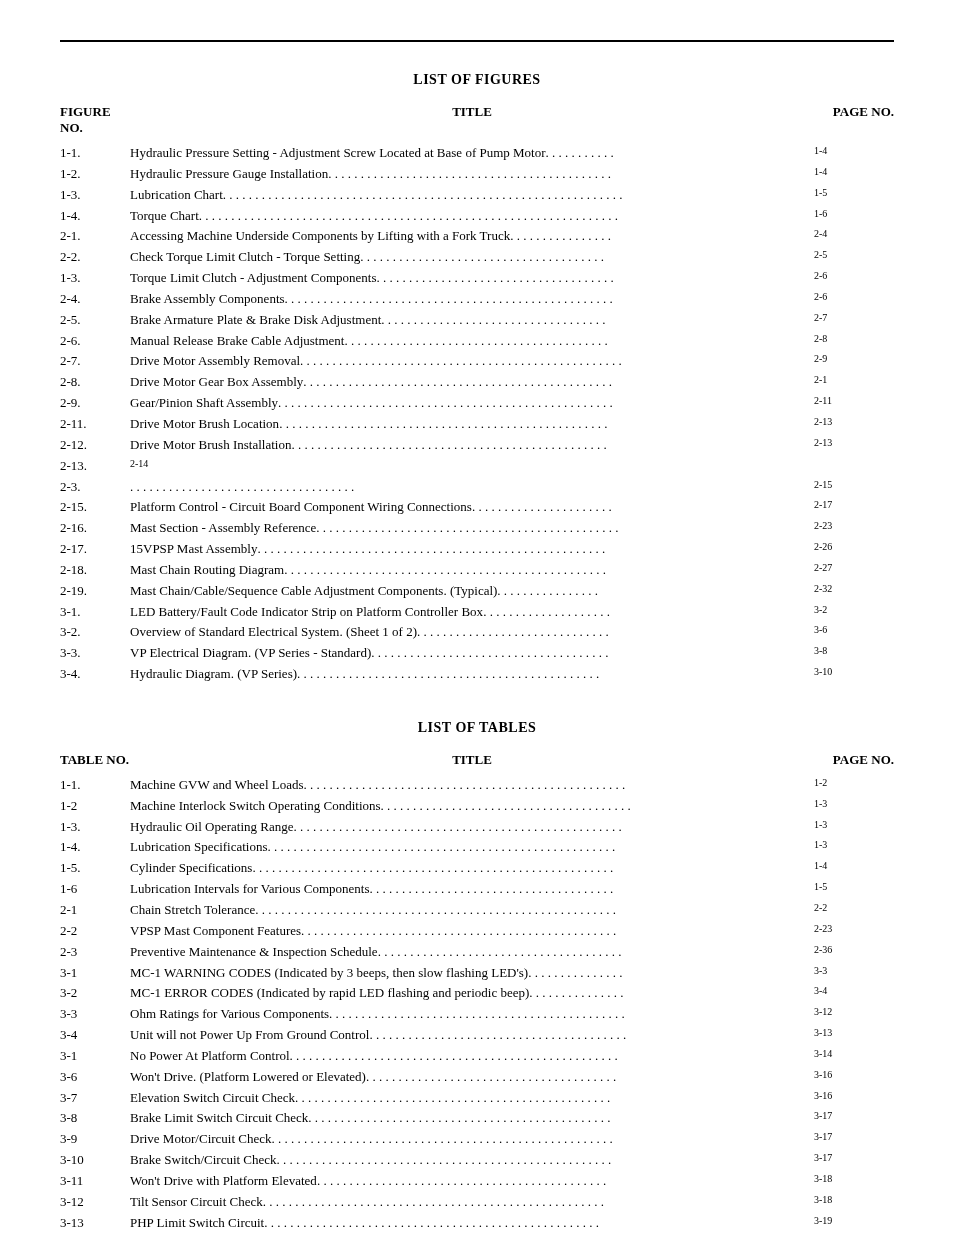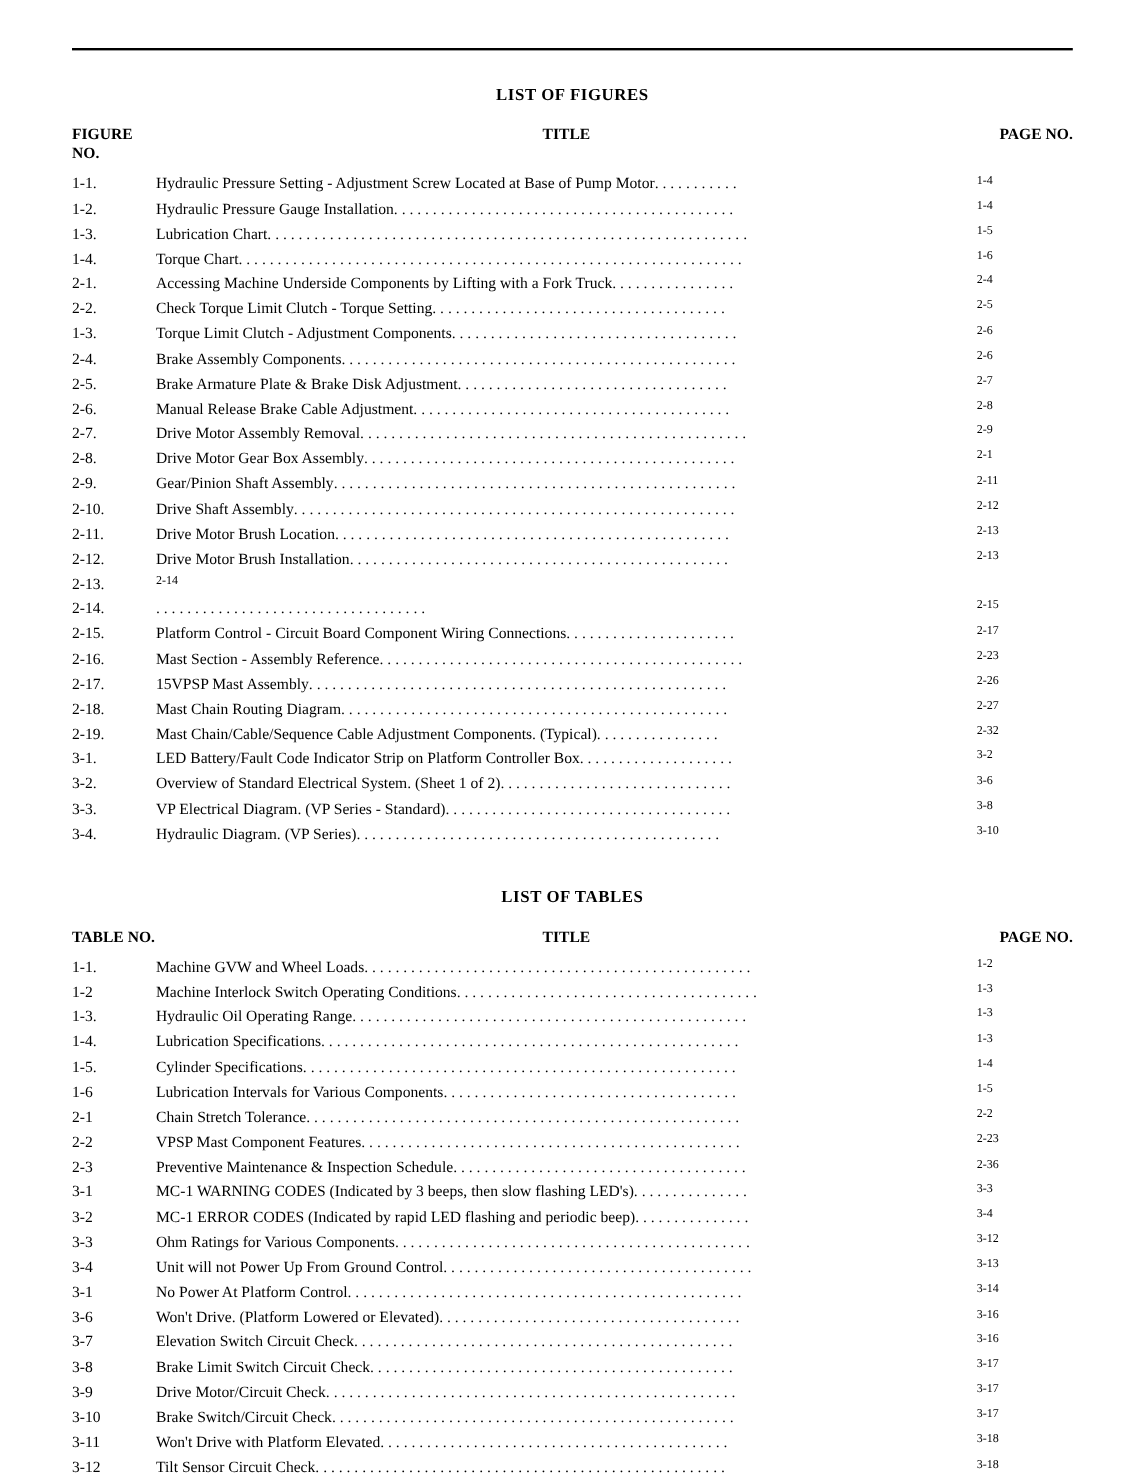--- a/index.html
+++ b/index.html
@@ -179,49 +179,41 @@
       </div>
       <div class="list-row">
         <span class="row-num">2-9.</span>
         <span class="row-title-dots">
           <span class="title-text">Gear/Pinion Shaft Assembly</span>
           <span class="dot-fill">. . . . . . . . . . . . . . . . . . . . . . . . . . . . . . . . . . . . . . . . . . . . . . . . . . . .</span>
         </span>
         <span class="row-page">2-11</span>
       </div>
       <div class="list-row">
-        <span class="row-num">2-10.</span>
-        <span class="row-title-dots">
-          <span class="title-text">Drive Shaft Assembly</span>
-          <span class="dot-fill">. . . . . . . . . . . . . . . . . . . . . . . . . . . . . . . . . . . . . . . . . . . . . . . . . . . . . . . . .</span>
-        </span>
-        <span class="row-page">2-12</span>
-      </div>
-      <div class="list-row">
         <span class="row-num">2-11.</span>
         <span class="row-title-dots">
           <span class="title-text">Drive Motor Brush Location</span>
           <span class="dot-fill">. . . . . . . . . . . . . . . . . . . . . . . . . . . . . . . . . . . . . . . . . . . . . . . . . . .</span>
         </span>
         <span class="row-page">2-13</span>
       </div>
       <div class="list-row">
         <span class="row-num">2-12.</span>
         <span class="row-title-dots">
           <span class="title-text">Drive Motor Brush Installation</span>
           <span class="dot-fill">. . . . . . . . . . . . . . . . . . . . . . . . . . . . . . . . . . . . . . . . . . . . . . . . .</span>
         </span>
         <span class="row-page">2-13</span>
       </div>
       <div class="list-row">
         <span class="row-num">2-13.</span>
         <span class="row-page">2-14</span>
       </div>
       <div class="list-row">
-        <span class="row-num">2-14.</span>
+        <span class="row-num">2-3.</span>
         <span class="row-title-dots">
           <span class="dot-fill">. . . . . . . . . . . . . . . . . . . . . . . . . . . . . . . . . . .</span>
         </span>
         <span class="row-page">2-15</span>
       </div>
       <div class="list-row">
         <span class="row-num">2-15.</span>
         <span class="row-title-dots">
           <span class="title-text">Platform Control - Circuit Board Component Wiring Connections</span>
           <span class="dot-fill">. . . . . . . . . . . . . . . . . . . . . .</span>

